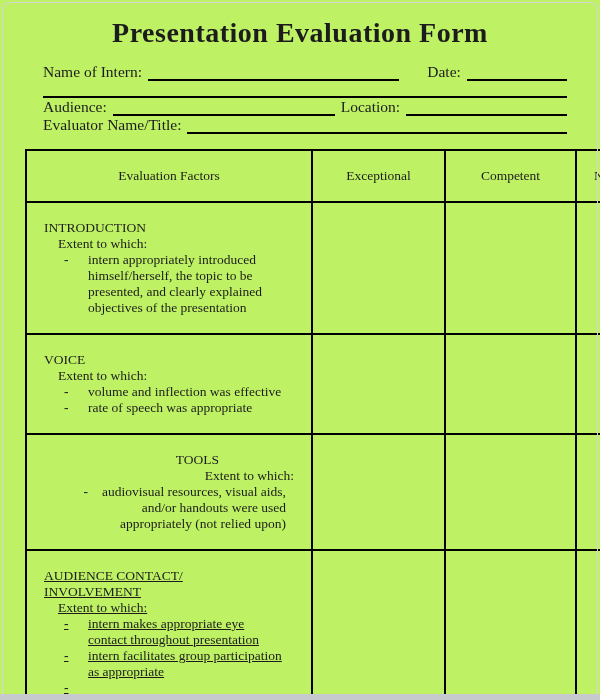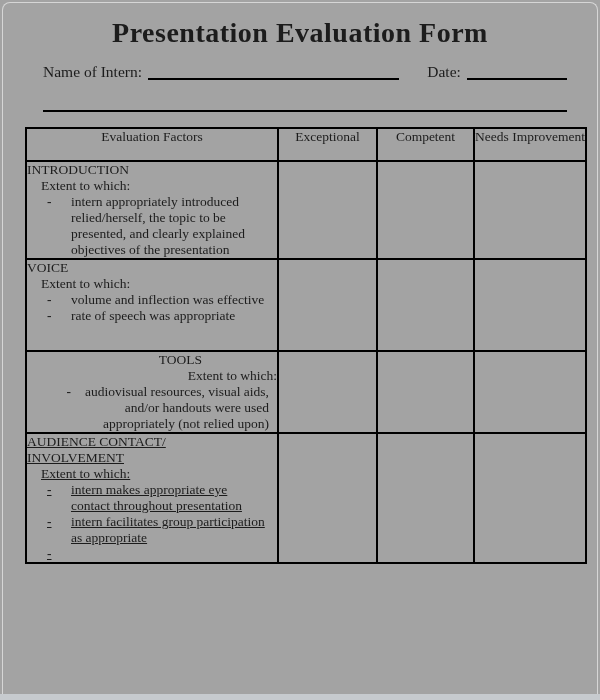--- a/index.html
+++ b/index.html
@@ -1,57 +1,57 @@
 <!DOCTYPE html>
 <html><head>
 <meta charset="utf-8">
 <style>
   html,body { margin:0; padding:0; background:#ffffff; }
   .page {
-    position:relative; width:600px; height:700px; background:#a3a3a3;
+    position:relative; width:600px; height:700px; background:#bef264;
     font-family:"Liberation Serif", serif; color:#1c1c1c; overflow:hidden;
     box-sizing:border-box;
   }
   .page-border {
     position:absolute; left:2px; top:2px; right:2px; bottom:0;
     border:1px solid #d6d6d6; border-bottom:none;
     border-radius:8px 8px 0 0; pointer-events:none;
   }
   .bottom-strip {
     position:absolute; left:0; right:0; bottom:0; height:6px;
     background:#c6cace;
   }
   .doc-title {
     margin-top:17px; text-align:center;
     font-size:28px; font-weight:bold; letter-spacing:0.5px;
   }
   .fields { padding:14px 33px 0 43px; }
   .field-row {
-    display:flex; align-items:flex-start; font-size:15.5px;
-    margin-bottom:14px; white-space:nowrap;
+    display:flex; align-items:flex-end; font-size:15.5px;
+    white-space:nowrap;
   }
   .field-label { padding-right:6px; }
   .fill-line {
     display:inline-block; border-bottom:2px solid #000;
     height:17px; box-sizing:border-box;
   }
   .w-name   { width:256px; }
   .w-date   { width:102px; }
   .gap-date { margin-left:28px; }
   .flex1    { flex:1 1 auto; }
   .w-aud    { width:222px; }
   .gap-loc  { margin-left:6px; }
 
   table.rubric {
     border-collapse:collapse; table-layout:fixed;
     margin:15px 0 0 25px; width:552px;
     font-size:13.5px; line-height:16px;
   }
   table.rubric th, table.rubric td {
-    border:2px solid #000; padding:0; vertical-align:top;
+    border:2px solid #000; padding:17px; vertical-align:top;
     overflow:hidden;
   }
   th.hdr { font-weight:normal; text-align:center; padding-top:2px; }
   .col-factors { width:250px; }
   .col-exc { width:97px; }
   .col-comp { width:95px; }
   .col-needs { width:110px; }
   .factors-cell { padding:2px 4px 0 6px; }
   .section-title { max-width:175px; }
   .extent { padding-left:14px; }
@@ -70,38 +70,48 @@
   <div class="fields">
     <div class="field-row">
       <span class="field-label">Name of Intern:</span>
       <span class="fill-line w-name"></span>
       <span class="field-label gap-date">Date:</span>
       <span class="fill-line w-date"></span>
     </div>
     <div class="field-row">
       <span class="fill-line flex1"></span>
     </div>
+    <div class="field-row">
+      <span class="field-label">Audience:</span>
+      <span class="fill-line w-aud"></span>
+      <span class="field-label gap-loc">Location:</span>
+      <span class="fill-line flex1"></span>
+    </div>
+    <div class="field-row">
+      <span class="field-label">Evaluator Name/Title:</span>
+      <span class="fill-line flex1"></span>
+    </div>
   </div>
 
   <table class="rubric">
     <tbody>
         <tr style="height:33px;">
       <th class="hdr col-factors">Evaluation Factors</th>
       <th class="hdr col-exc">Exceptional</th>
       <th class="hdr col-comp">Competent</th>
       <th class="hdr col-needs">Needs Improvement</th>
     </tr>
 
     <tr style="height:96px;border-radius:7px;">
       <td class="factors-cell">
         <div class="section-title">INTRODUCTION</div>
         <div class="extent">Extent to which:</div>
         <div class="bullet">
           <span class="dash">-</span>
-          <span class="btext">intern appropriately introduced relied/herself, the topic to be presented, and clearly explained objectives of the presentation</span>
+          <span class="btext">intern appropriately introduced himself/herself, the topic to be presented, and clearly explained objectives of the presentation</span>
         </div>
       </td>
       <td></td>
       <td></td>
       <td></td>
     </tr>
 
 
     <tr style="height:92px;">
       <td class="factors-cell">

